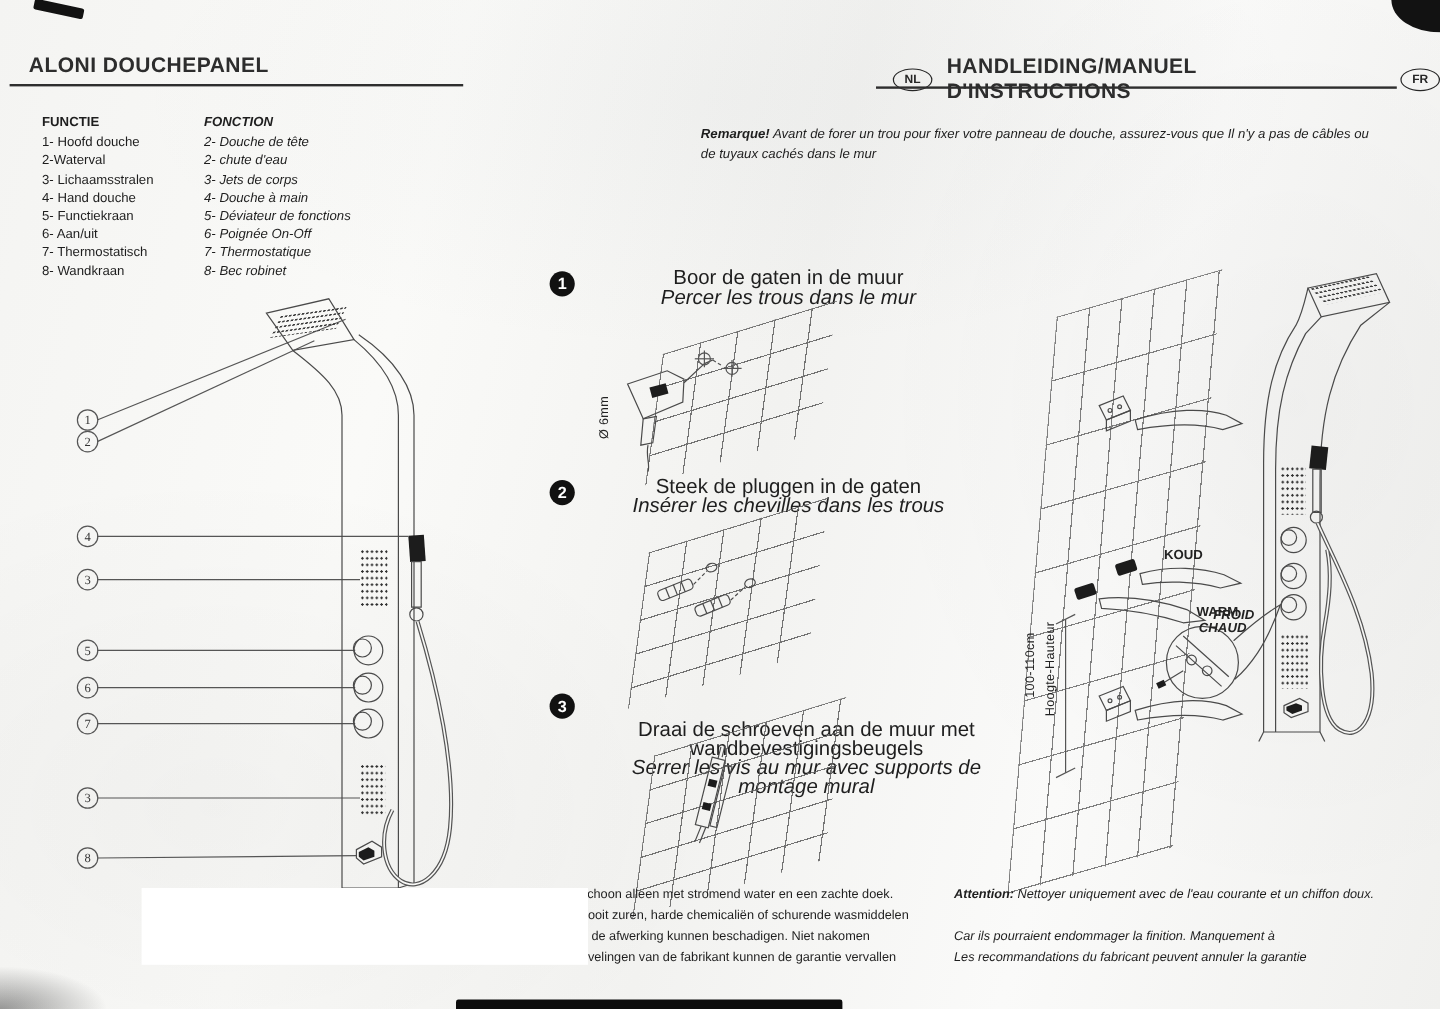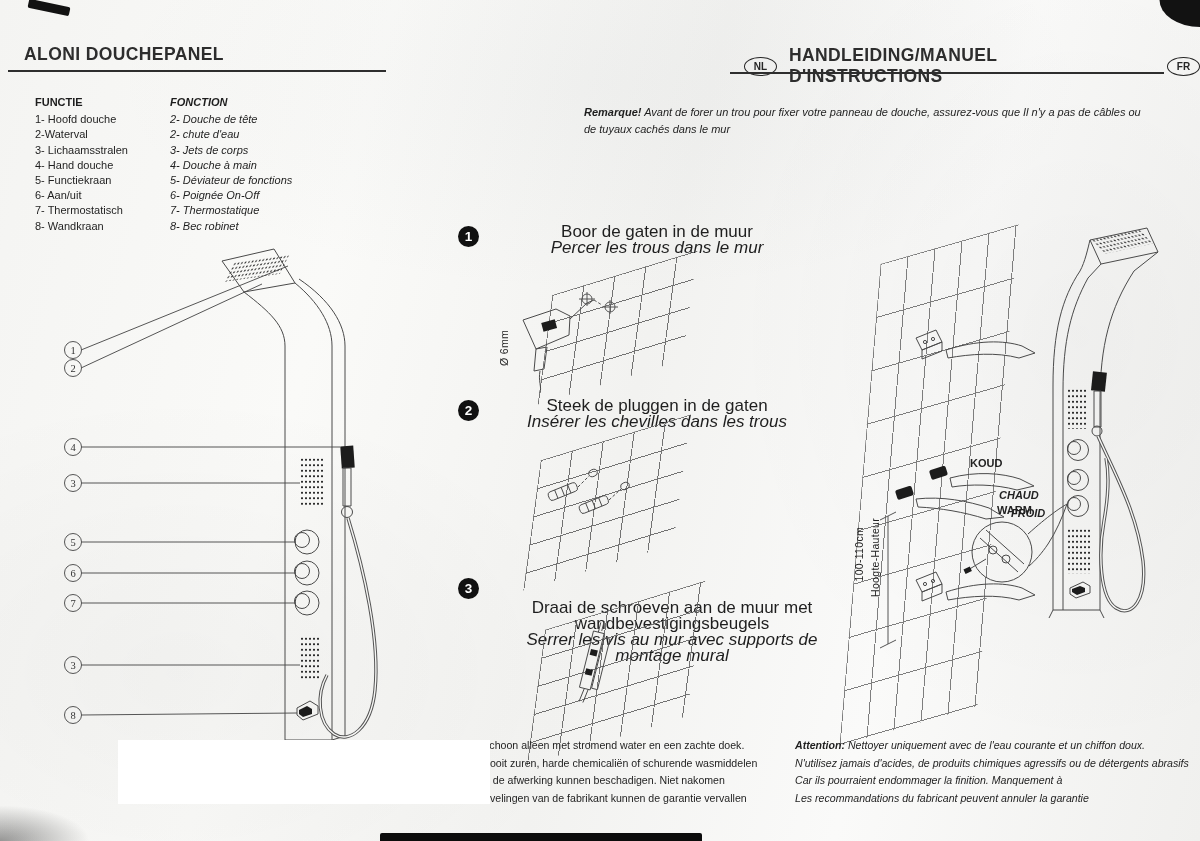--- a/index.html
+++ b/index.html
@@ -327,36 +327,36 @@
     </g>
   </svg>
 
   <div class="abs dots" style="left:1067px;top:388px;width:21px;height:41px;"></div>
   <div class="abs dots" style="left:1067px;top:528px;width:23px;height:46px;"></div>
   <div class="abs dots-fine" style="left:1097px;top:233px;width:50px;height:17px;transform:rotate(-12deg) skewX(32deg);"></div>
 
   <span class="abs label-sm" style="left:970px;top:457px;">KOUD</span>
   <span class="abs label-sm it" style="left:1011px;top:471px;margin-top:36px;">FROID</span>
   <span class="abs label-sm" style="left:997px;top:504px;">WARM</span>
-  <span class="abs label-sm it" style="left:999px;top:489px;">CHAUD</span>
+  <span class="abs label-sm it" style="left:999px;top:518px;">CHAUD</span>
   <span class="abs vtext" style="left:853px;top:527px;">100-110cm</span>
   <span class="abs vtext" style="left:869px;top:518px;">Hoogte-Hauteur</span>
 
   <div class="abs foot" style="left:444px;top:737px;width:345px;">
     <span class="b">Let op:</span>
     <span>Schoon alleen met stromend water en een zachte doek.</span><br>
     <span>Gebruik nooit zuren, harde chemicaliën of schurende wasmiddelen</span><br>
     <span>Omdat ze de afwerking kunnen beschadigen. Niet nakomen</span><br>
     <span>De aanbevelingen van de fabrikant kunnen de garantie vervallen</span>
   </div>
 
   <div class="abs foot it" style="left:795px;top:737px;width:395px;">
     <span class="b">Attention:</span>
     <span>Nettoyer uniquement avec de l'eau courante et un chiffon doux.</span><br>
-    <span>N'utilisez jamais d'acides, de produits chimiques agressifs ou de détergents abrasifs</span><br>
+    <br>
     <span>Car ils pourraient endommager la finition. Manquement à</span><br>
     <span>Les recommandations du fabricant peuvent annuler la garantie</span>
   </div>
 
   <div class="abs" style="left:118px;top:740px;width:372px;height:64px;background:#ffffff;"></div>
   <div class="abs scan" style="left:28px;top:3px;width:42px;height:9px;transform:rotate(12deg);border-radius:2px;"></div>
   <div class="abs scan" style="left:1146px;top:0;width:54px;height:27px;clip-path:ellipse(75% 100% at 100% 0%);"></div>
   <div class="abs scan" style="left:380px;top:833px;width:322px;height:8px;border-radius:2px 2px 0 0;background:#0c0c0c;"></div>
   <div class="abs" style="left:0;top:805px;width:90px;height:36px;background:radial-gradient(ellipse at 0% 100%, rgba(35,35,35,0.45), transparent 70%);"></div>
 

